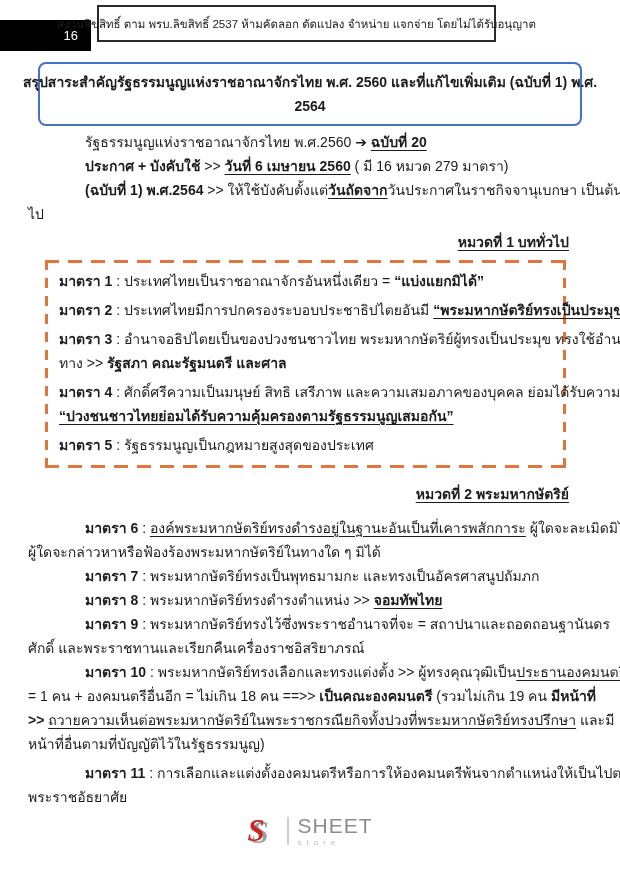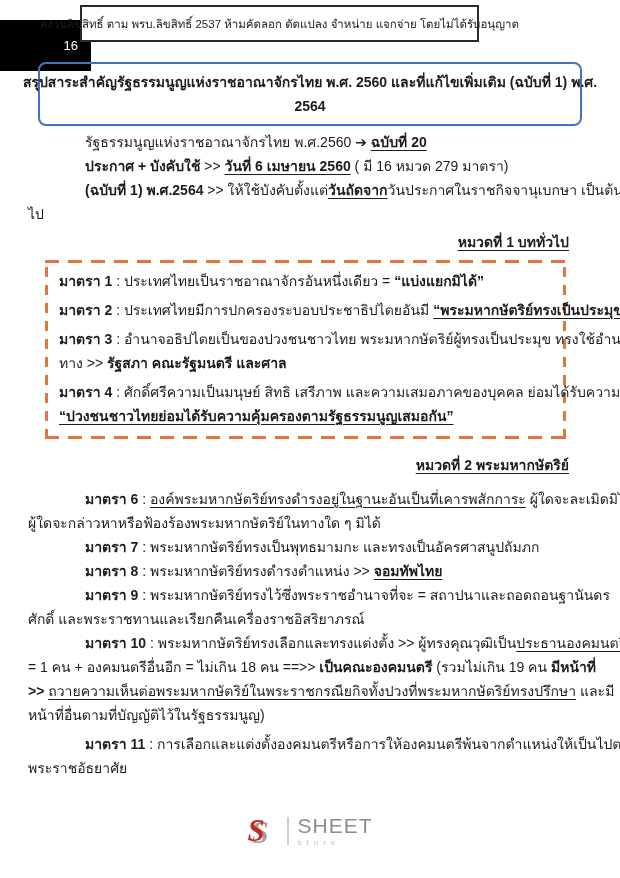--- a/index.html
+++ b/index.html
@@ -6,26 +6,26 @@
   html,body { background:#fff; }
   body {
     width:620px; height:878px;
     font-family:"Liberation Sans","DejaVu Sans",sans-serif;
     color:#1c1c1c;
   }
   .page { position:relative; width:620px; height:878px; background:#ffffff; overflow:hidden; }
 
   
   .pagenum {
-    position:absolute; left:0; top:20px; width:91px; height:51px;
+    position:absolute; left:0; top:20px; width:91px; height:31px;
     background:#000; color:#fff; font-size:13px;
     display:flex; align-items:center; justify-content:flex-end; padding-right:13px;text-align:center;
   }
   .copyright {
-    position:absolute; left:80px; top:5px; width:399px; height:37px;
+    position:absolute; left:97px; top:5px; width:399px; height:37px;
     border:2px solid #2a2a2a; background:#fff;
     display:flex; align-items:center; justify-content:center;
     font-size:11.5px; white-space:nowrap;
   }
 
   
   .titlebox {
     position:absolute; left:38px; top:62px; width:544px; height:64px;
     border:2.5px solid var(--accent-blue,#4472C4); border-radius:8px;
     display:flex; flex-direction:column; align-items:center; justify-content:center;
@@ -94,20 +94,21 @@
       <span class="hd">หมวดที่ 1 บททั่วไป</span>
     </div>
 
     <div class="dashedbox">
       <div class="line"><span class="b">มาตรา 1</span><span> :  ประเทศไทยเป็นราชอาณาจักรอันหนึ่งเดียว = </span><span class="b">“แบ่งแยกมิได้”</span></div>
       <div class="line pgap"><span class="b">มาตรา 2</span><span> :  ประเทศไทยมีการปกครองระบอบประชาธิปไตยอันมี </span><span class="b u">“พระมหากษัตริย์ทรงเป็นประมุข”</span></div>
       <div class="line pgap"><span class="b">มาตรา 3</span><span> : อำนาจอธิปไตยเป็นของปวงชนชาวไทย พระมหากษัตริย์ผู้ทรงเป็นประมุข ทรงใช้อำนาจนั้น</span></div>
       <div class="line"><span>ทาง &gt;&gt; </span><span class="b">รัฐสภา คณะรัฐมนตรี และศาล</span></div>
       <div class="line pgap"><span class="b">มาตรา 4</span><span> :  ศักดิ์ศรีความเป็นมนุษย์ สิทธิ เสรีภาพ และความเสมอภาคของบุคคล ย่อมได้รับความคุ้มครอง</span></div>
       <div class="line"><span class="b u">“ปวงชนชาวไทยย่อมได้รับความคุ้มครองตามรัฐธรรมนูญเสมอกัน”</span></div>
+      <div class="line pgap"><span class="b">มาตรา 5</span><span> :  รัฐธรรมนูญเป็นกฎหมายสูงสุดของประเทศ</span></div>
     </div>
 
     <div class="heading h2">
       <span class="hd">หมวดที่ 2 พระมหากษัตริย์</span>
     </div>
 
     <div class="line ind"><span class="b">มาตรา 6</span><span> : </span><span class="u">องค์พระมหากษัตริย์ทรงดำรงอยู่ในฐานะอันเป็นที่เคารพสักการะ</span><span>  ผู้ใดจะละเมิดมิได้</span></div>
     <div class="line"><span>ผู้ใดจะกล่าวหาหรือฟ้องร้องพระมหากษัตริย์ในทางใด ๆ มิได้</span></div>
     <div class="line ind"><span class="b">มาตรา 7</span><span> : พระมหากษัตริย์ทรงเป็นพุทธมามกะ  และทรงเป็นอัครศาสนูปถัมภก</span></div>
     <div class="line ind"><span class="b">มาตรา 8</span><span> : พระมหากษัตริย์ทรงดำรงตำแหน่ง &gt;&gt; </span><span class="b u">จอมทัพไทย</span></div>

